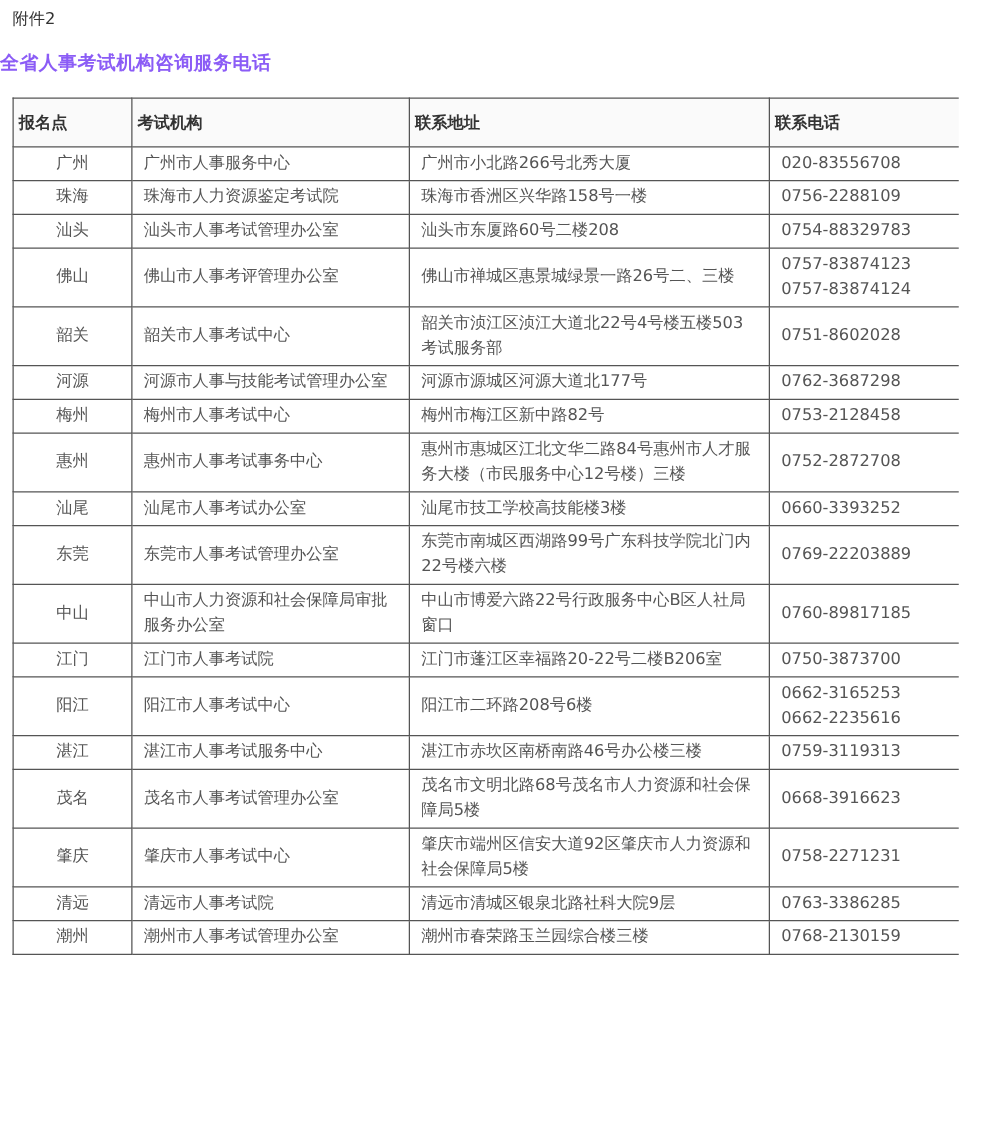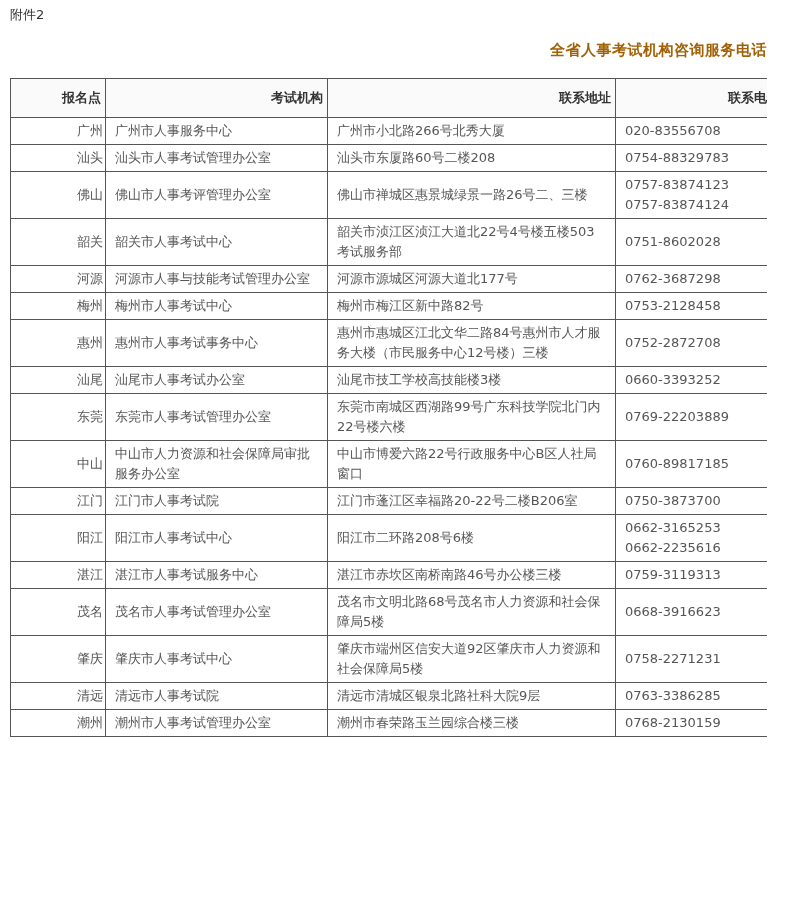--- a/index.html
+++ b/index.html
@@ -14,55 +14,55 @@
     background: #ffffff;
     overflow: hidden;
   }
   .attachment-label {
     padding: 6px 0 0 10px;
     font-size: 13px;
     color: #333333;
   }
   .doc-title {
     margin-top: 17px;
-    text-align: right;
+    text-align: left;
     font-size: 15px;
     font-weight: 700;
-    color: #a16207;
+    color: #8b5cf6;
     letter-spacing: 0.5px;
   }
   table.phone-table {
     margin: 18px 10px 0 10px;
     width: 774px;
     border-collapse: collapse;
     table-layout: fixed;
   }
   table.phone-table th,
   table.phone-table td {
     border: 1px solid #555555;
     vertical-align: middle;
   }
   table.phone-table th {
     font-size: 13px;
     font-weight: 700;
     color: #333333;
-    text-align: right;
+    text-align: left;
     padding: 10px 4px;
     background: #fafafa;
   }
   table.phone-table td {
     font-size: 13px;
     color: #555555;
     line-height: 20px;
     padding: 3px 9px;
     text-align: left;
     word-break: break-all;
   }
   table.phone-table td.city {
-    text-align: right;
+    text-align: center;
     padding: 3px 2px;
   }
   col.c1 { width: 95px; }
   col.c2 { width: 222px; }
   col.c3 { width: 288px; }
   col.c4 { width: 169px; }
 </style>
 </head>
 <body>
 
@@ -90,20 +90,28 @@
     <tbody>
         <tr>
           <td class="city">广州</td>
           <td class="org">广州市人事服务中心</td>
           <td class="addr">广州市小北路266号北秀大厦</td>
           <td class="phone">
             <div>020-83556708</div>
           </td>
         </tr>
         <tr>
+          <td class="city">珠海</td>
+          <td class="org">珠海市人力资源鉴定考试院</td>
+          <td class="addr">珠海市香洲区兴华路158号一楼</td>
+          <td class="phone">
+            <div>0756-2288109</div>
+          </td>
+        </tr>
+        <tr>
           <td class="city">汕头</td>
           <td class="org">汕头市人事考试管理办公室</td>
           <td class="addr">汕头市东厦路60号二楼208</td>
           <td class="phone">
             <div>0754-88329783</div>
           </td>
         </tr>
         <tr>
           <td class="city">佛山</td>
           <td class="org">佛山市人事考评管理办公室</td>

